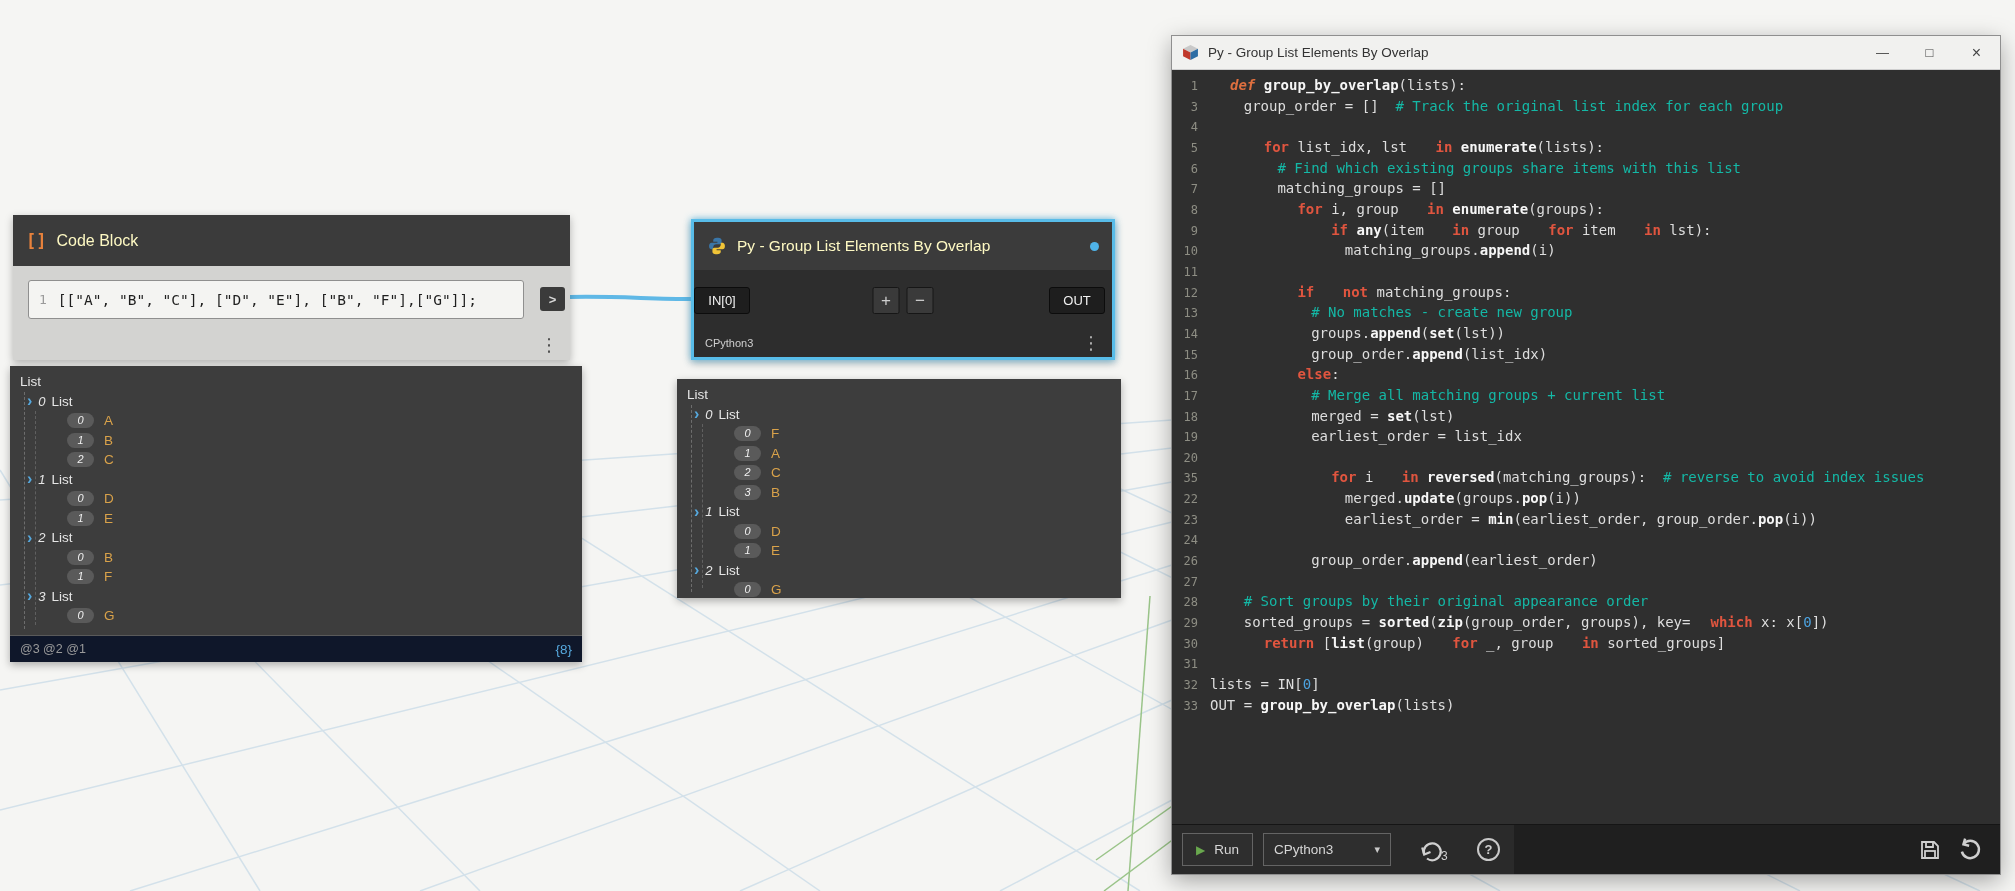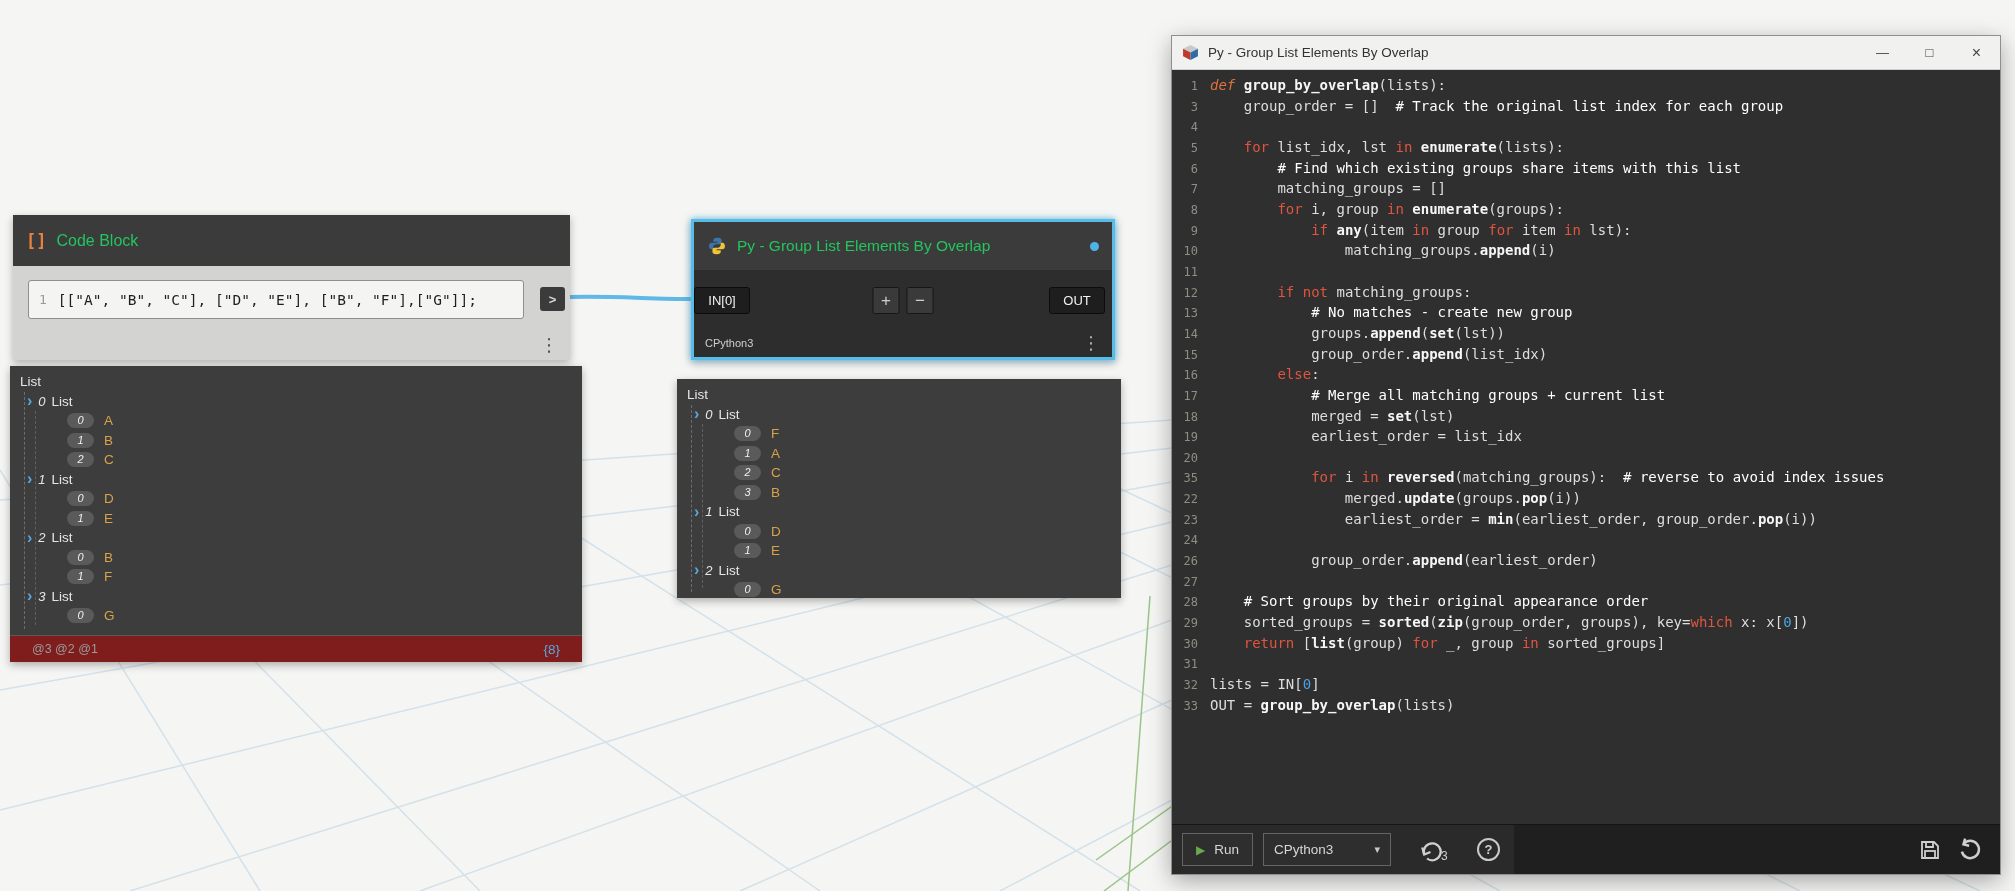--- a/index.html
+++ b/index.html
@@ -10,21 +10,21 @@
   .canvas { position:absolute; inset:0; }
   svg.gridlayer { position:absolute; left:0; top:0; z-index:0; }
   .gl { stroke:#d3e1ea; stroke-width:1.5; }
   .ga { stroke:#9ac489; stroke-width:1.5; }
   svg.wirelayer { position:absolute; left:0; top:0; z-index:2; pointer-events:none; }
   .wire { stroke:#5fb8e6; stroke-width:4; fill:none; stroke-linecap:round; }
 
   
   .node { position:absolute; z-index:3; box-shadow:0 3px 8px rgba(0,0,0,.28); }
   .node-header { background:#3b3b3b; display:flex; align-items:center; padding:0 13px; gap:10px; }
-  .node-title { color:#22c55e; font-size:16px; white-space:nowrap; }
+  .node-title { color:#fef9c3; font-size:16px; white-space:nowrap; }
 
   
   .codeblock { left:13px; top:215px; width:557px; height:145px; }
   .codeblock .node-header { height:51px; }
   .cb-icon { color:#e8823c; font-family:"DejaVu Sans Mono", monospace; font-weight:bold; font-size:17px; }
   .cb-body { position:relative; background:#d3d3d1; height:94px; }
   .cb-codebox { position:absolute; left:15px; top:14px; width:496px; height:39px; background:#f4f4f2;
                 border:1px solid #8f8f8f; border-radius:3px; display:flex; align-items:center; padding:0 10px; gap:11px; }
   .cb-ln { color:#9a9a9a; font-size:13px; font-family:"DejaVu Sans Mono", monospace; }
   .cb-code { color:#1f1f1f; font-size:14.5px; font-family:"DejaVu Sans Mono", monospace; white-space:pre; }
@@ -58,41 +58,41 @@
   .tree::after  { content:''; position:absolute; left:25px; top:45px; bottom:10px; border-left:1px dashed #606060; }
   .tree-row { height:19.5px; display:flex; align-items:center; color:#e6e6e6; font-size:13.5px; position:relative; z-index:1; }
   .tree-row.root { padding-left:10px; }
   .tree-row.list { padding-left:17px; gap:6px; }
   .tree-row.item { padding-left:57px; gap:10px; }
   .chev { color:#56a9de; font-weight:bold; font-size:16px; line-height:1; }
   .li-idx { font-style:italic; font-size:13px; }
   .badge { background:#5a5a5a; color:#f0f0f0; font-style:italic; font-size:11px; border-radius:8px;
            min-width:27px; text-align:center; padding:1px 0; line-height:13px; }
   .val { color:#d9a24a; font-size:13.5px; }
-  .preview-footer { position:absolute; left:0; right:0; bottom:0; height:27px; background:#7f1d1d; border-top:1px solid #5a5a5a;
-                    display:flex; align-items:center; justify-content:space-between; padding:0 22px; }
+  .preview-footer { position:absolute; left:0; right:0; bottom:0; height:27px; background:#0f172a; border-top:1px solid #5a5a5a;
+                    display:flex; align-items:center; justify-content:space-between; padding:0 10px; }
   .levels { color:#9a9a9a; font-size:12.5px; }
   .count  { color:#56a9de; font-size:13.5px; }
 
   
   .editor { position:absolute; left:1172px; top:36px; width:828px; height:838px; z-index:5; background:#2f2f2f;
             outline:1px solid #8f8f8f; box-shadow:0 6px 22px rgba(0,0,0,.35); }
   .ed-titlebar { height:34px; background:#f1f1ef; border-bottom:1px solid #cfcfcf; display:flex; align-items:center;
                  padding-left:10px; gap:9px; }
   .ed-title { font-size:13.5px; color:#333; }
   .win-btns { margin-left:auto; display:flex; height:100%; }
   .win-btn { width:47px; display:flex; align-items:center; justify-content:center; color:#444; font-size:13px; }
   .ed-code { position:absolute; top:35px; left:0; right:0; bottom:50px; padding-top:5px; overflow:hidden;
              font-family:"DejaVu Sans Mono", monospace; }
   .code-line { white-space:pre; font-size:14px; line-height:19.65px; color:#dedede; }
   .ln { display:inline-block; width:26px; text-align:right; margin-right:12px; color:#8e8e84; font-size:12px; }
-  .tok-kw  { color:#e0553f; font-weight:normal; }
+  .tok-kw  { color:#e0553f; font-weight:bold;margin-left:20px; }
   .tok-it  { font-style:italic; color:#e0703f; }
   .tok-fn  { color:#f6f6f6; font-weight:bold; }
-  .tok-com { color:#ffffff; }
+  .tok-com { color:#14b8a6; }
   .tok-num { color:#4da3e0; }
   .ed-toolbar { position:absolute; left:0; right:0; bottom:0; height:50px; background:#1f1f1f; border-top:1px solid #151515;
                 display:flex; align-items:center; }
   .tb-left { height:100%; background:#2a2a2a; display:flex; align-items:center; gap:10px; padding:0 14px 0 10px; }
   .run-btn { height:33px; border:1px solid #646464; background:#2e2e2e; display:flex; align-items:center;
              gap:9px; padding:0 13px; color:#d6d6d6; font-size:13.5px; }
   .play { color:#69a84e; font-size:12px; }
   .engine-select { height:33px; width:128px; border:1px solid #646464; background:#2e2e2e; color:#d6d6d6;
                    display:flex; align-items:center; padding:0 10px; font-size:13.5px; }
   .caret { margin-left:auto; font-size:11px; color:#c9c9c9; }

